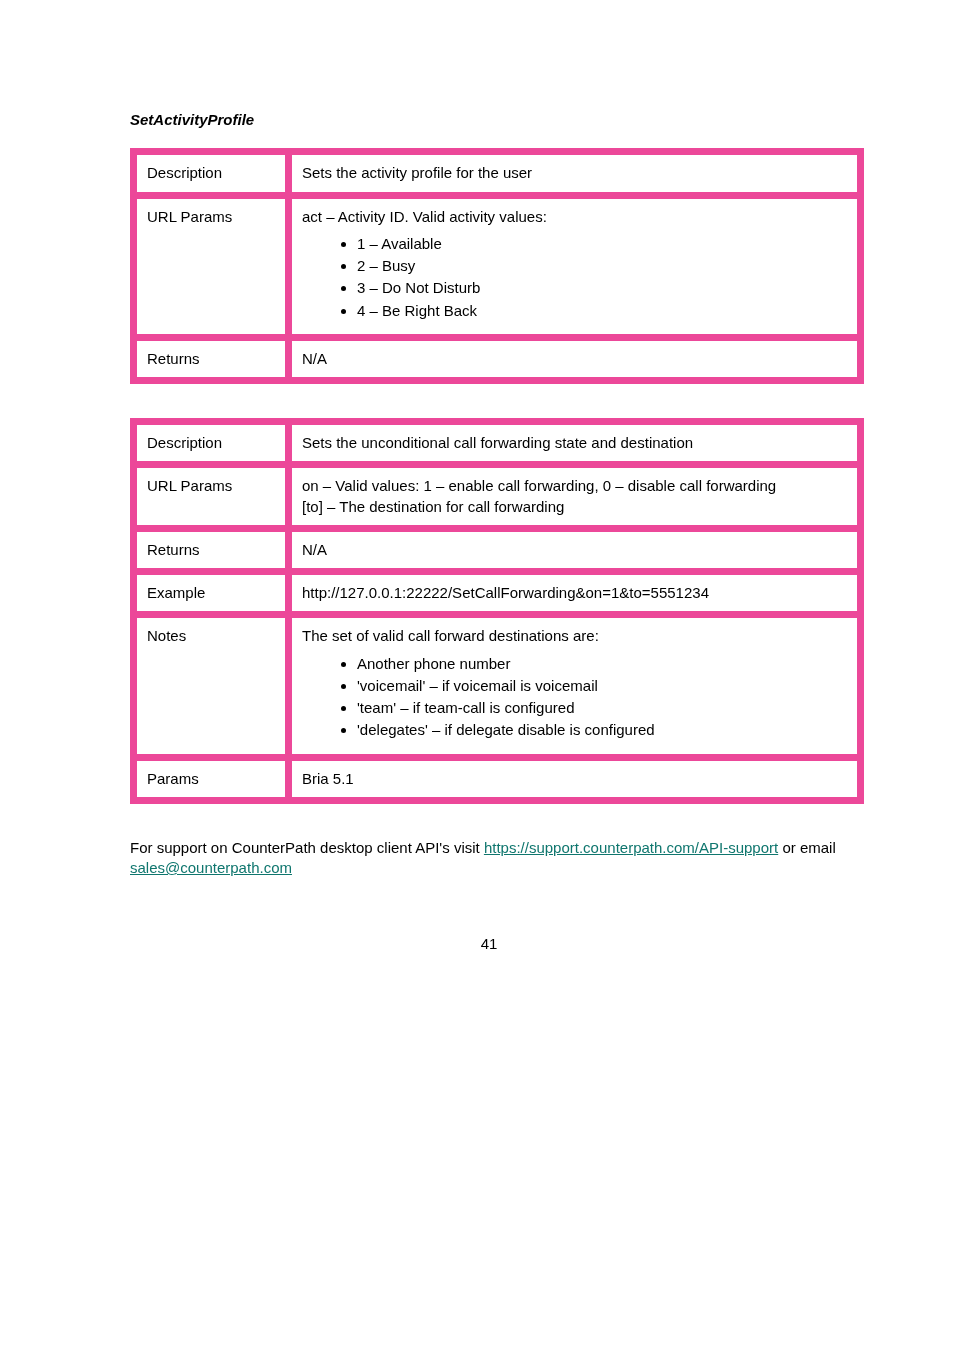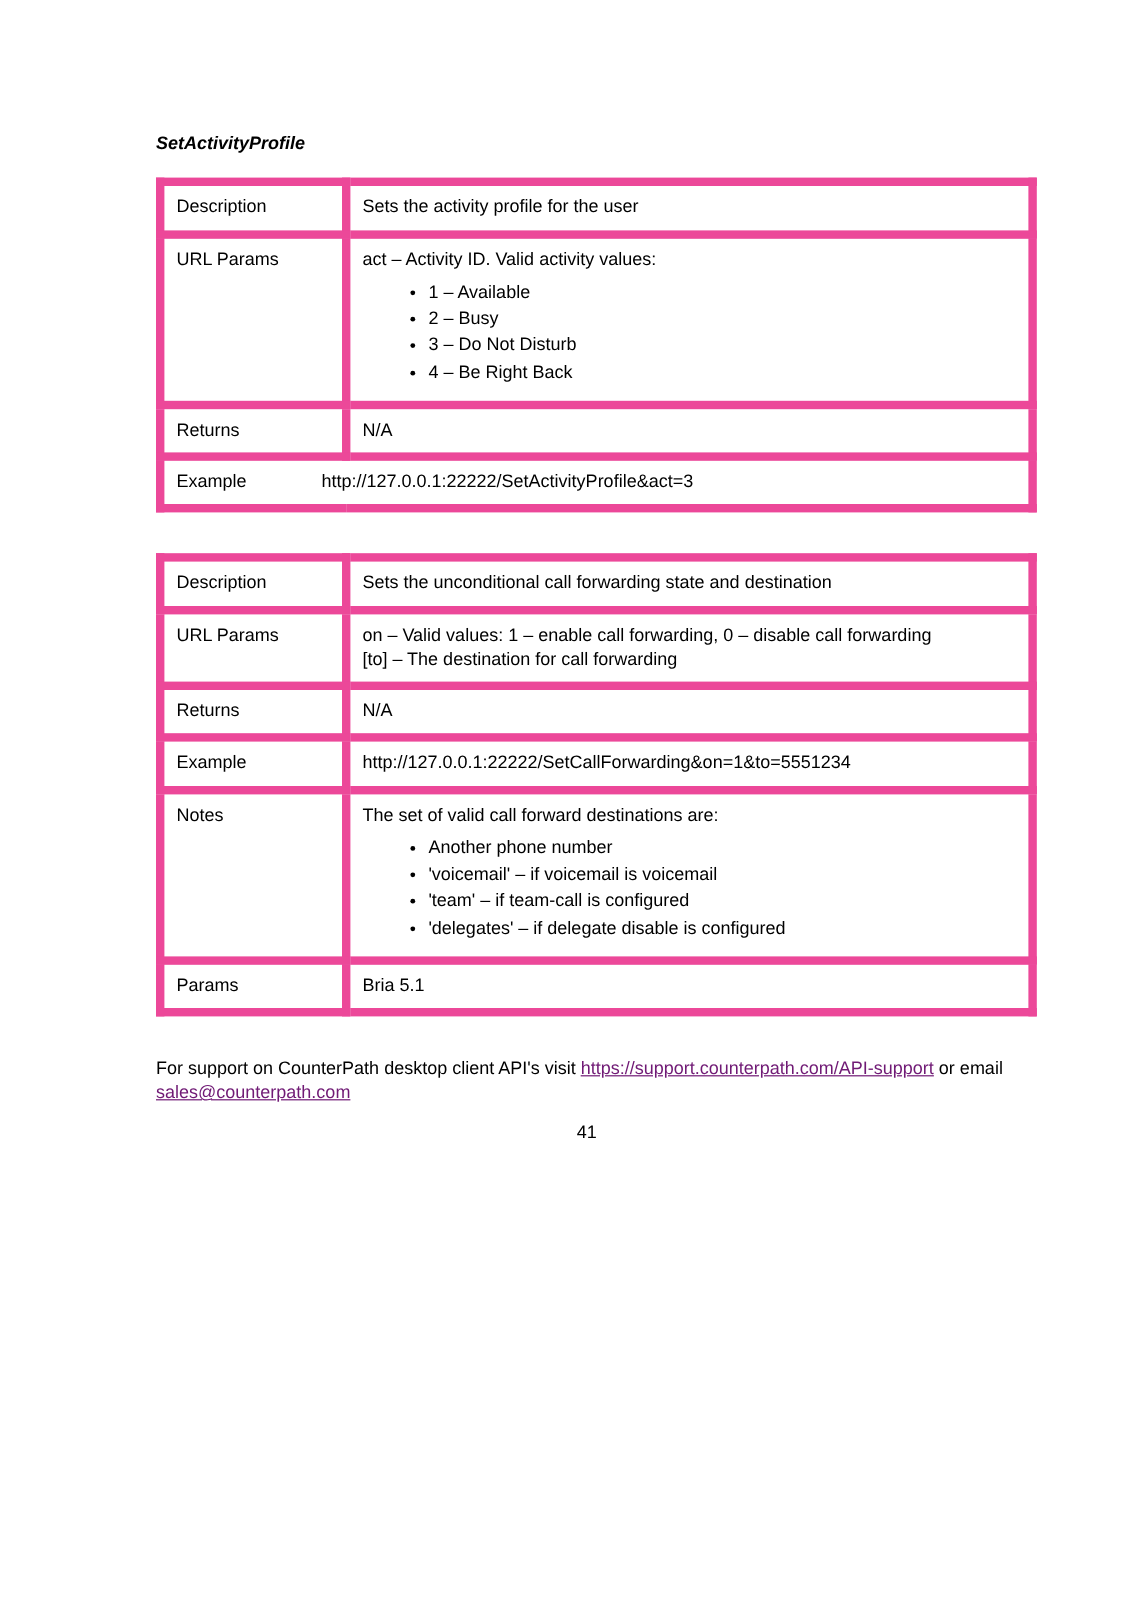--- a/index.html
+++ b/index.html
@@ -36,21 +36,21 @@
   }
   table.spec col.label { width: 155px; }
   ul.opts {
     margin: 6px 0 4px 0;
     padding-left: 55px;
   }
   ul.opts li {
     padding: 1px 0;
   }
   .link {
-    color: #701a75;
+    color: #0f766e;
     text-decoration: underline;
   }
   .footer-note {
     margin-top: 0px;
   }
   .page-number {
     position: absolute;
     bottom: 70px;
     left: 12px;
     width: 100%;
@@ -83,27 +83,20 @@
           <li>1 – Available</li>
           <li>2 – Busy</li>
           <li>3 – Do Not Disturb</li>
           <li>4 – Be Right Back</li>
         </ul>
       </td>
     </tr>
     <tr>
       <td>Returns</td>
       <td>N/A</td>
-    </tr>
-    <tr>
-      <td colspan="2">
-        <span>Example</span>
-        &nbsp;&nbsp;&nbsp;&nbsp;&nbsp;&nbsp;&nbsp;&nbsp;&nbsp;&nbsp;&nbsp;&nbsp;&nbsp;
-        <span>http://127.0.0.1:22222/SetActivityProfile&amp;act=3</span>
-      </td>
     </tr>
   </tbody>
     </table>
 
 
   <table class="spec">
     <colgroup>
         <col class="label">
         <col>
       </colgroup>

